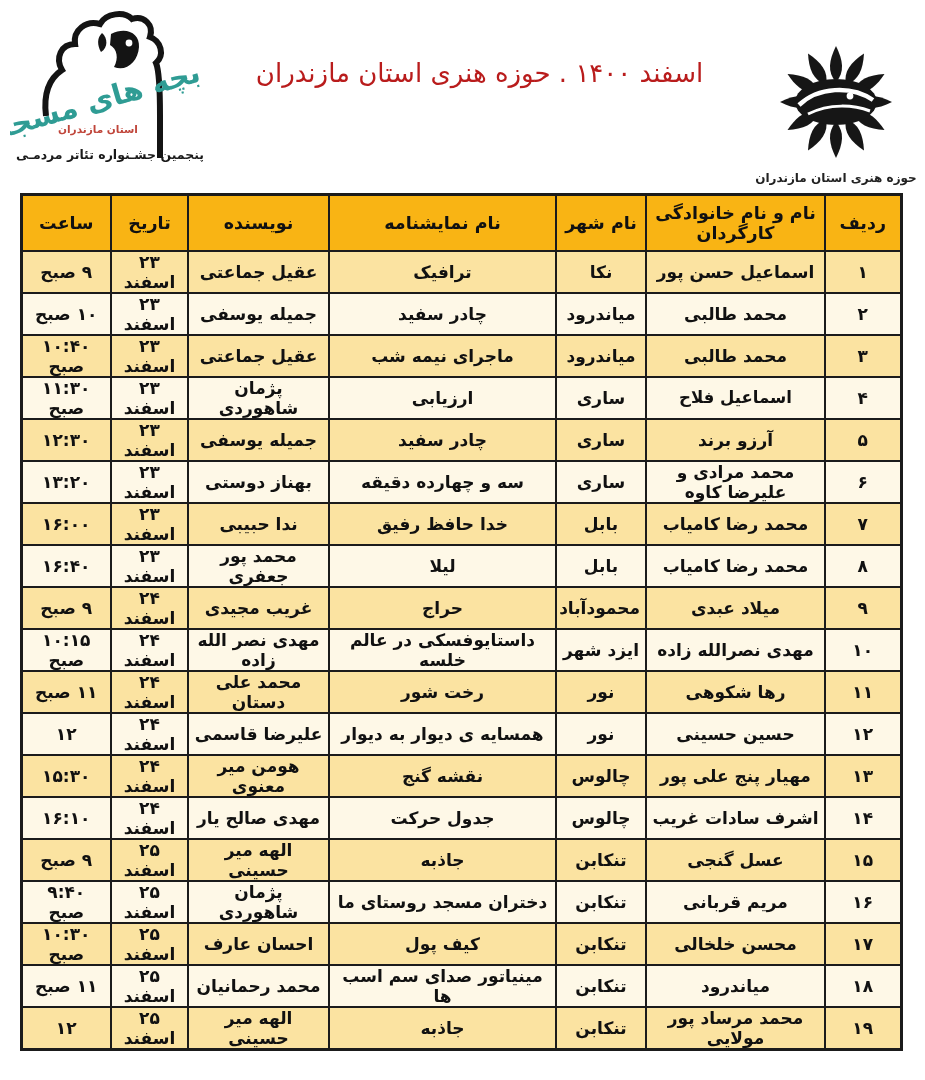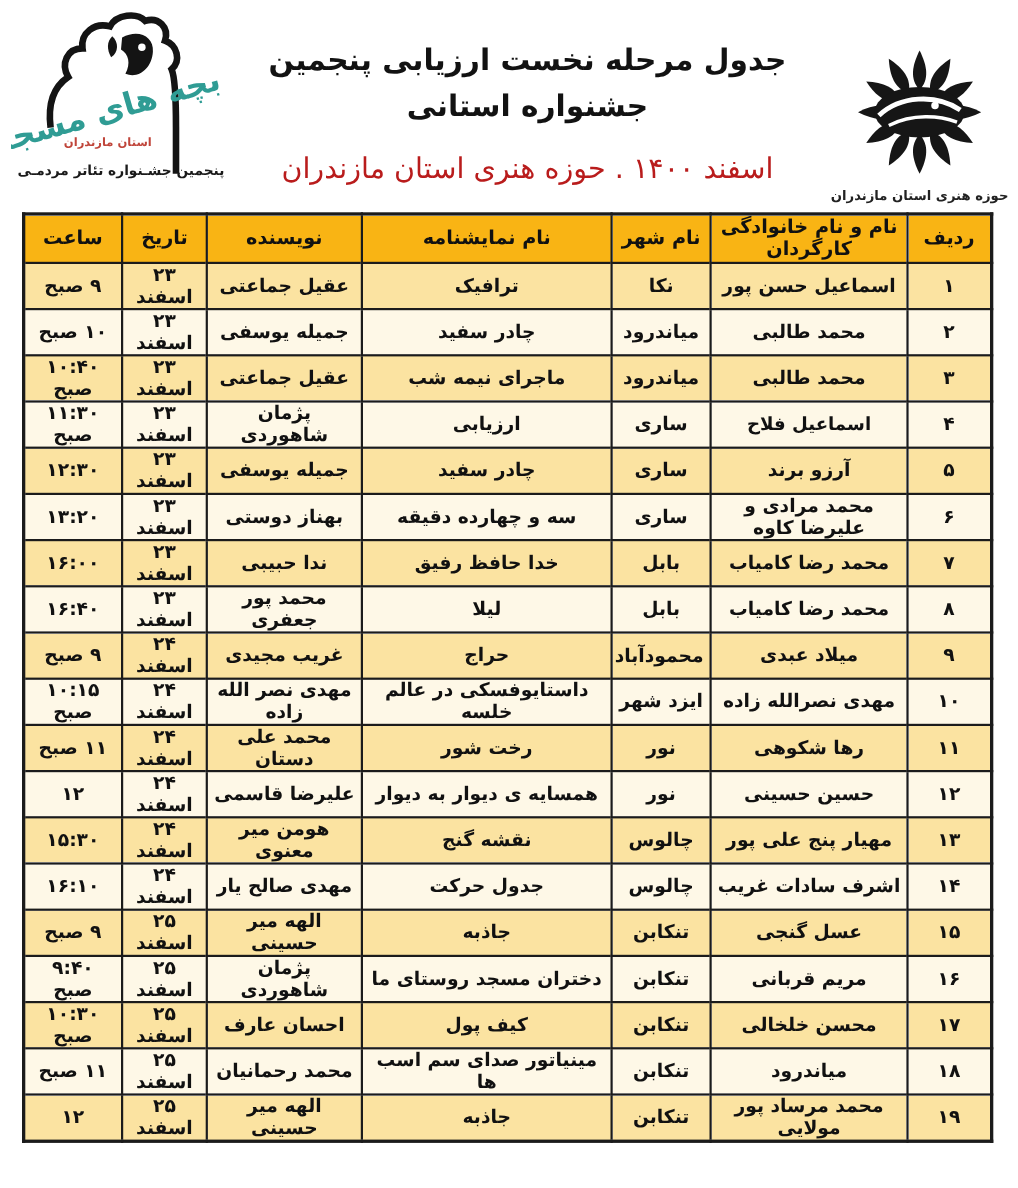--- a/index.html
+++ b/index.html
@@ -15,21 +15,21 @@
 
   .title-l1, .title-l2 { font-weight:bold; font-size:27px; line-height:1.5; color:#121212; }
   .subtitle { font-size:26px; font-weight:500; margin-top:22px; color:#b91c1c; }
 
   
   .table-wrap { width:880px; margin:3px auto 0 auto; }
   table { width:880px; border-collapse:collapse; table-layout:fixed;
           border:3px solid #1b1b1b; }
   th, td { border:2.5px solid #1b1b1b; text-align:center; vertical-align:middle;
            padding:0 5px; overflow:hidden; }
-  thead th { background:#F9B414; height:44px; font-size:17.5px; font-weight:bold; }
+  thead th { background:#F9B414; height:56px; font-size:17.5px; font-weight:bold; }
   tbody td { height:41.8px; font-size:17px; font-weight:bold; }
   tbody tr:nth-child(odd)  td { background:#FBE3A1; }
   tbody tr:nth-child(even) td { background:#FEF8E7; }
   td.thin-name { font-weight:bold; font-size:16.5px; }
 
   col.c-no     { width:76px;  }
   col.c-dir    { width:179px; }
   col.c-city   { width:90px;  }
   col.c-play   { width:227px; }
   col.c-writer { width:141px; }
@@ -67,21 +67,20 @@
         <ellipse rx="41" ry="23"></ellipse>
         <path d="M-37,3 C-18,-15 15,-17 37,-2" stroke="#fff" stroke-width="4.5" fill="none"></path>
         <path d="M-28,12 C-6,1 18,3 34,9" stroke="#fff" stroke-width="3" fill="none"></path>
         <circle cx="14" cy="-6" r="3.4" fill="#fff"></circle>
       </g>
       <text x="83" y="142" text-anchor="middle" class="hozeh-caption">حوزه هنری استان مازندران</text>
     </svg>
   </div>
 
   <div class="title-block">
-    <div class="title-l1">جدول مرحله نخست ارزیابی پنجمین جشنواره استانی</div>
     <div class="subtitle">اسفند ۱۴۰۰ . حوزه هنری استان مازندران</div>
   </div>
 
   <div class="logo-left">
     <svg width="204" height="172" viewBox="0 0 204 172">
 
       <path d="M36,110 C33,86 40,72 52,64 C45,52 51,38 65,38 C63,24 76,14 90,18 C96,7 114,5 122,13 C134,9 144,19 140,31 C151,35 155,49 146,57 C149,64 150,84 150,110 L150,152" fill="none" stroke="#141414" stroke-width="6"></path>
 
       <path d="M101,28 C116,20 130,27 129,41 C128,56 116,66 104,61 C109,52 107,43 100,39 Z" fill="#141414"></path>
       <circle cx="119" cy="37" r="3.4" fill="#fff"></circle>

